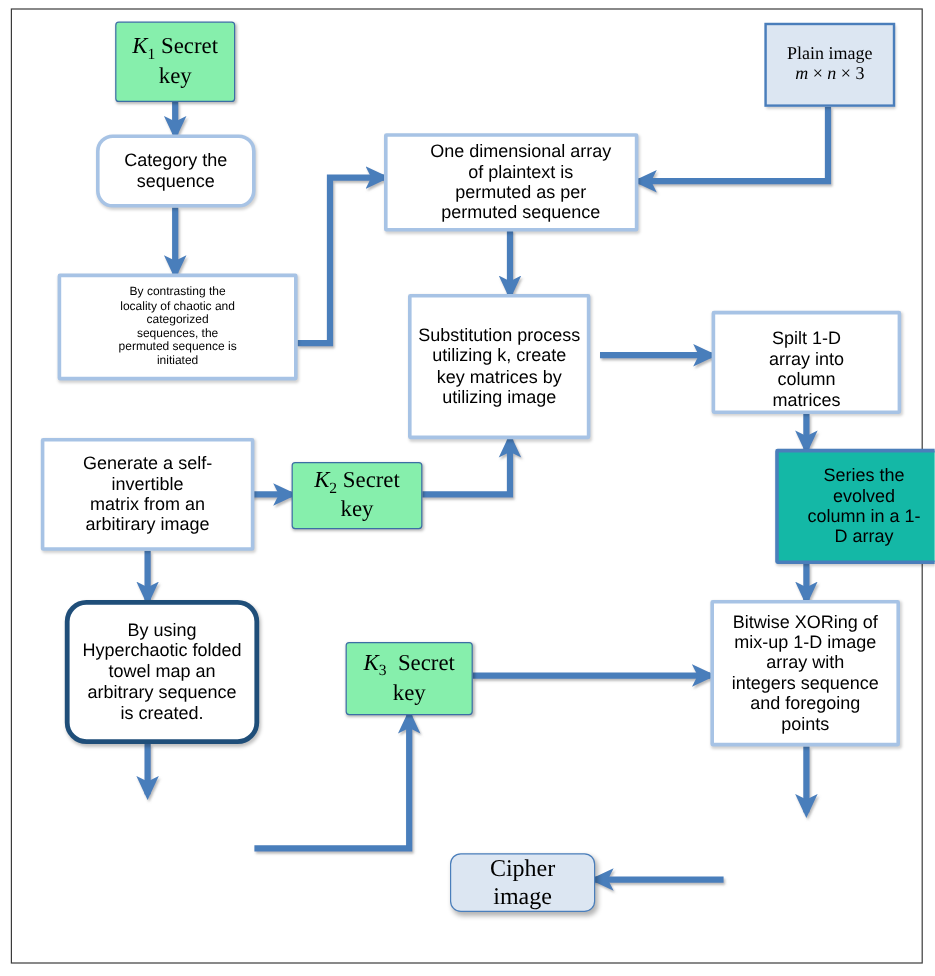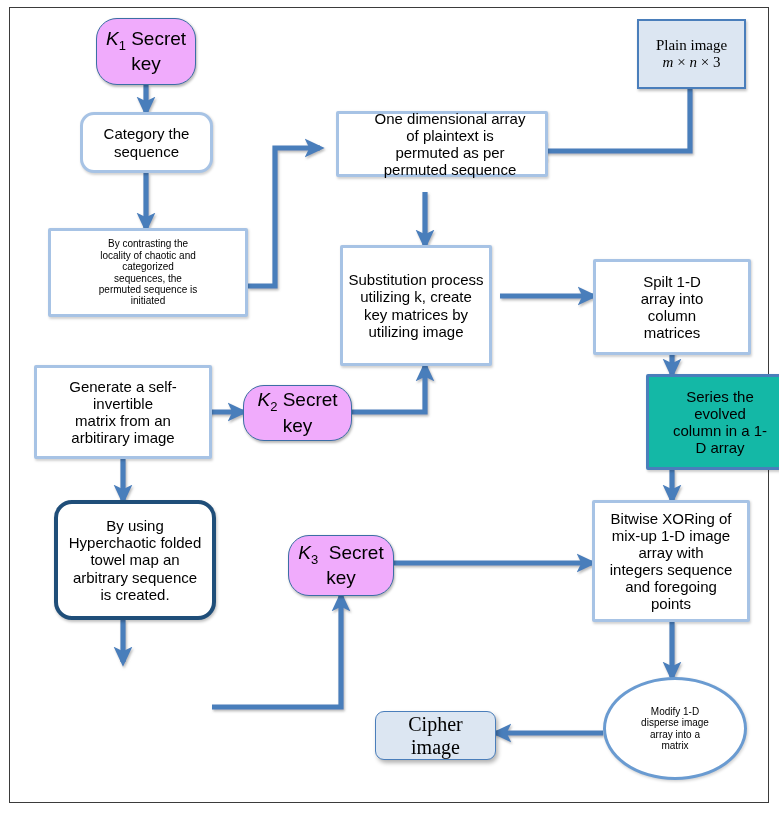--- a/index.html
+++ b/index.html
@@ -45,24 +45,24 @@
     z-index: 5;
   }
   .node .txt {
     display: block;
     width: 100%;
     white-space: pre-line;
     padding: 0 3px;
   }
   
   .key-box {
-    background: #f0abfc;
+    background: #86efac;
     border: 1.2px solid #3c6ea5;
-    border-radius: 21px;
-    font-family: Liberation Sans, sans-serif;
+    border-radius: 3px;
+    font-family: Liberation Serif, serif;
     font-size: 19px;
     color: #000;
     box-shadow: 1px 1.5px 2.5px rgba(0,0,0,0.28);
   }
   .key-box .sub {
     font-size: 13px;
     vertical-align: sub;
     font-style: normal;
   }
   .key-box .ital {
@@ -190,21 +190,21 @@
 
   <div class="node plain-box" style="left:637px; top:19px; width:109px; height:70px;">
     <span class="txt"><span>Plain image</span><br><i class="ital">m</i> × <i class="ital">n</i> × 3</span>
   </div>
 
   <div class="node proc-light-round" style="left:80px; top:112px; width:133px; height:61px;">
     <span class="txt">Category the
 sequence</span>
   </div>
 
-  <div class="node proc-light" style="left:336px; top:111px; width:212px; height:66px;padding-left:16px;">
+  <div class="node proc-light" style="left:320px; top:111px; width:212px; height:82px;padding-left:16px;">
     <span class="txt fs15">One dimensional array
 of plaintext is
 permuted as per
 permuted sequence</span>
   </div>
 
   <div class="node proc-light" style="left:48px; top:228px; width:200px; height:89px;">
     <span class="txt fs14">By contrasting the
 locality of chaotic and
 categorized
@@ -213,21 +213,21 @@
 initiated</span>
   </div>
 
   <div class="node proc-light" style="left:340px; top:245px; width:152px; height:121px;">
     <span class="txt fs15">Substitution process
 utilizing k, create
 key matrices by
 utilizing image</span>
   </div>
 
-  <div class="node proc-light" style="left:593px; top:259px; width:158px; height:96px;">
+  <div class="node proc-light" style="left:593px; top:259px; width:158px; height:86px;align-items:flex-end;">
     <span class="txt fs15">Spilt 1-D
 array into
 column
 matrices</span>
   </div>
 
   <div class="node proc-med" style="left:598px; top:374px; width:148px; height:96px;">
     <span class="txt fs15">Series the
 evolved
 column in a 1-
@@ -260,25 +260,19 @@
   <div class="node proc-light" style="left:592px; top:500px; width:158px; height:122px;">
     <span class="txt fs15">Bitwise XORing of
 mix-up 1-D image
 array with
 integers sequence
 and foregoing
 points</span>
   </div>
 
 
-  <div class="node ellipse-med" style="left:603px; top:677px; width:144px; height:103px;">
-    <span class="txt fs14">Modify 1-D
-disperse image
-array into a
-matrix</span>
-  </div>
 
   <div class="node cipher-box" style="left:375px; top:711px; width:121px; height:49px;">
     <span class="txt">Cipher
 image</span>
   </div>
 
 </div>
 
 </body></html>

